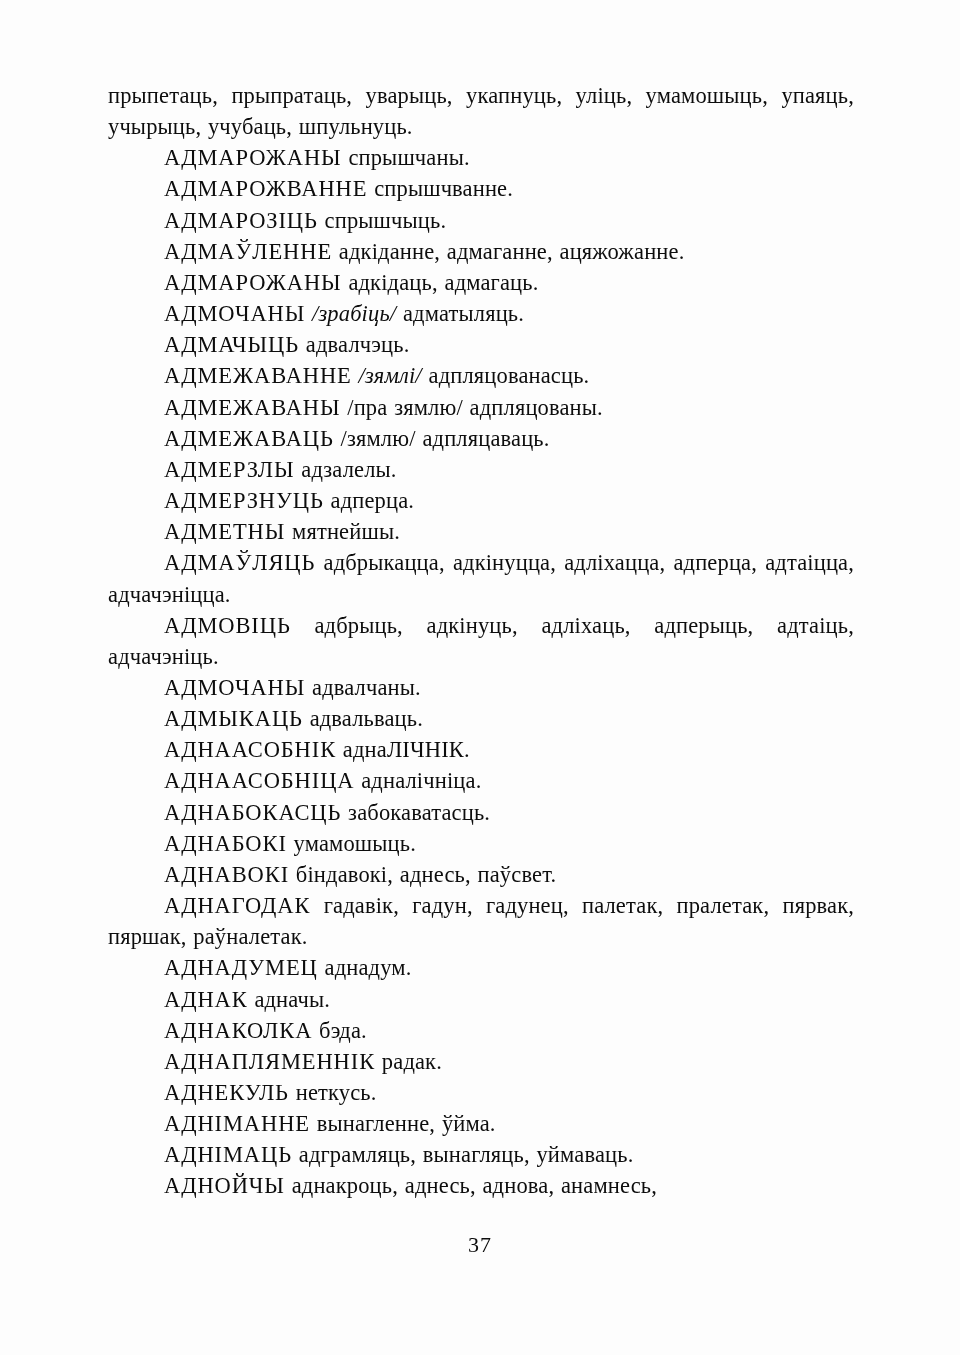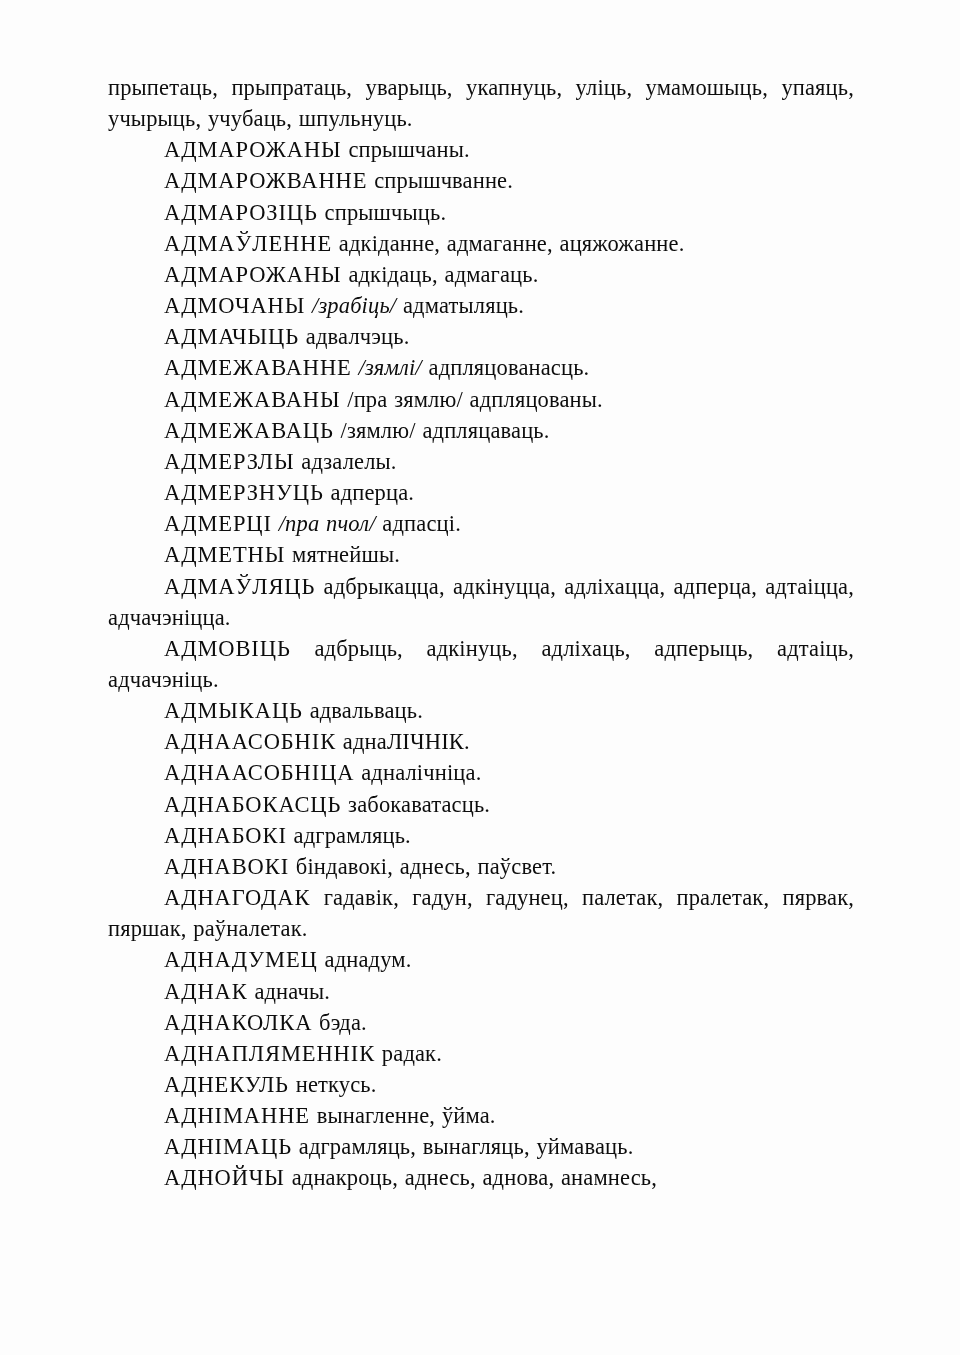--- a/index.html
+++ b/index.html
@@ -27,20 +27,21 @@
     font-size: 22.5px;
     line-height: 1.385;
     text-indent: 56px;
     margin: 0;
     text-align: justify;
     letter-spacing: 0.15px;
     word-spacing: 1px;
   }
   .entry.first {
     text-indent: 0;
+    margin-top: 8px;
   }
   .hw {
     font-weight: normal;
     letter-spacing: 0.9px;
   }
   .it {
     font-style: italic;
   }
   .gl {
     font-weight: normal;
@@ -83,38 +84,38 @@
     <p class="entry"><span class="hw">АДМЕЖАВАННЕ</span> <span class="it">/зямлі/</span> <span class="gl">адпляцованасць.</span></p>
 
     <p class="entry"><span class="hw">АДМЕЖАВАНЫ</span> <span class="gl">/пра зямлю/</span> <span class="gl">адпляцованы.</span></p>
 
     <p class="entry"><span class="hw">АДМЕЖАВАЦЬ</span> <span class="gl">/зямлю/</span> <span class="gl">адпляцаваць.</span></p>
 
     <p class="entry"><span class="hw">АДМЕРЗЛЫ</span> <span class="gl">адзалелы.</span></p>
 
     <p class="entry"><span class="hw">АДМЕРЗНУЦЬ</span> <span class="gl">адперца.</span></p>
 
-    <p class="entry"><span class="hw">АДМЕРЦІ</span> <span class="it">/пра пчол/</span> <span class="gl">адпасці.</span></p>
 
     <p class="entry"><span class="hw">АДМЕТНЫ</span> <span class="gl">мятнейшы.</span></p>
 
     <p class="entry"><span class="hw">АДМАЎЛЯЦЬ</span> <span class="gl">адбрыкацца, адкінуцца, адліхацца, адперца, адтаіцца, адчачэніцца.</span></p>
 
     <p class="entry"><span class="hw">АДМОВІЦЬ</span> <span class="gl">адбрыць, адкінуць, адліхаць, адперыць, адтаіць, адчачэніць.</span></p>
 
+    <p class="entry"><span class="hw">АДМОЧАНЫ</span> <span class="gl">адвалчаны.</span></p>
 
     <p class="entry"><span class="hw">АДМЫКАЦЬ</span> <span class="gl">адвальваць.</span></p>
 
     <p class="entry"><span class="hw">АДНААСОБНІК</span> <span class="gl">аднаЛІЧНІК.</span></p>
 
     <p class="entry"><span class="hw">АДНААСОБНІЦА</span> <span class="gl">адналічніца.</span></p>
 
     <p class="entry"><span class="hw">АДНАБОКАСЦЬ</span> <span class="gl">забокаватасць.</span></p>
 
-    <p class="entry"><span class="hw">АДНАБОКІ</span> <span class="gl">адграмляць.</span></p>
+    <p class="entry"><span class="hw">АДНАБОКІ</span> <span class="gl">умамошыць.</span></p>
 
     <p class="entry"><span class="hw">АДНАВОКІ</span> <span class="gl">біндавокі, аднесь, паўсвет.</span></p>
 
     <p class="entry"><span class="hw">АДНАГОДАК</span> <span class="gl">гадавік, гадун, гадунец, палетак, пралетак, пярвак, пяршак, раўналетак.</span></p>
 
     <p class="entry"><span class="hw">АДНАДУМЕЦ</span> <span class="gl">аднадум.</span></p>
 
     <p class="entry"><span class="hw">АДНАК</span> <span class="gl">адначы.</span></p>
 
     <p class="entry"><span class="hw">АДНАКОЛКА</span> <span class="gl">бэда.</span></p>
@@ -124,14 +125,15 @@
     <p class="entry"><span class="hw">АДНЕКУЛЬ</span> <span class="gl">неткусь.</span></p>
 
     <p class="entry"><span class="hw">АДНІМАННЕ</span> <span class="gl">вынагленне, ўйма.</span></p>
 
     <p class="entry"><span class="hw">АДНІМАЦЬ</span> <span class="gl">адграмляць, вынагляць, уймаваць.</span></p>
 
     <p class="entry"><span class="hw">АДНОЙЧЫ</span> <span class="gl">аднакроць, аднесь, аднова, анамнесь,</span></p>
 
   </div>
 
+  <div class="pagenum">37</div>
 
 </div>
 
 </body></html>

